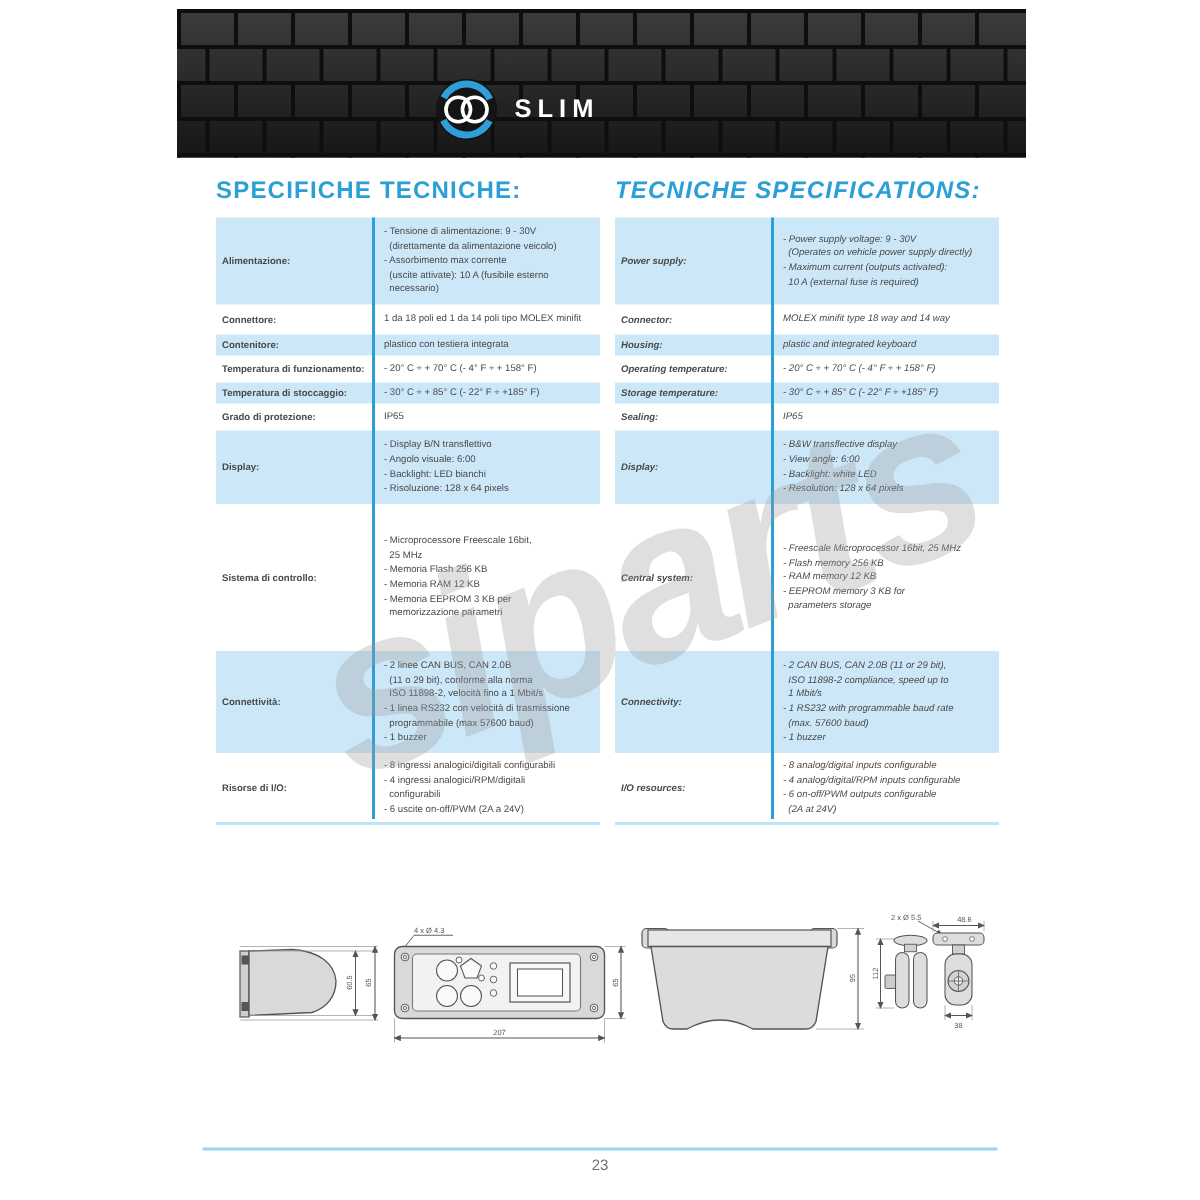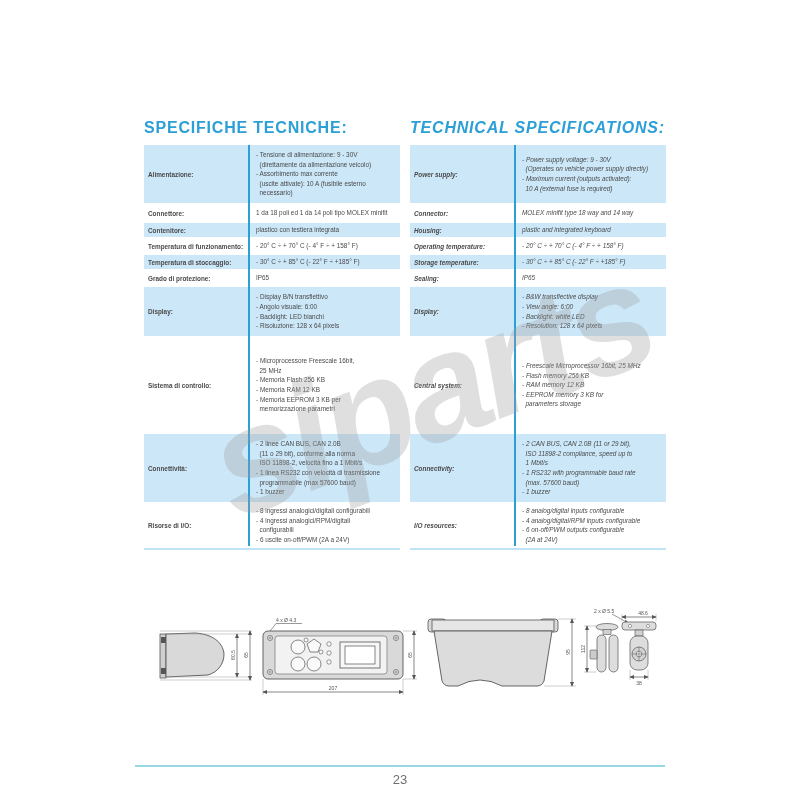--- a/index.html
+++ b/index.html
@@ -41,30 +41,41 @@
   .wm{position:absolute;left:110px;top:300px;width:640px;height:180px;z-index:5;pointer-events:none;
       transform:rotate(-21deg);text-align:center;font-size:150px;font-weight:bold;font-style:italic;
       color:#9e9e9e;opacity:0.32;letter-spacing:-5px;line-height:180px;}
 
   
   .draw{position:absolute;left:140px;top:598px;}
   .draw text{font-family:"Liberation Sans",sans-serif;font-size:5px;fill:#555;}
 
   
   .foot-line{position:absolute;left:135px;top:765px;width:530px;height:2px;background:#97d7e6;}
-  .page-num{position:absolute;left:0;top:772px;width:800px;text-align:center;font-size:13px;color:#6e6e6e;}
+  .page-num{position:absolute;left:0;top:772px;width:800px;text-align:center;font-size:10px;color:#6e6e6e;}
 </style>
 </head>
 <body>
 
 <div class="page">
 
+  <div class="hdr">
+    <div class="logo">
+      <svg width="42" height="42" viewBox="0 0 42 42">
+        <circle cx="21" cy="21" r="20.5" fill="#141414"></circle>
+        <circle cx="21" cy="21" r="17" fill="none" stroke="#2f9fd8" stroke-width="4.6" stroke-dasharray="38 15.4" stroke-dashoffset="-7.7"></circle>
+        <circle cx="15.5" cy="21" r="8.2" fill="none" stroke="#ffffff" stroke-width="2.4"></circle>
+        <circle cx="26.5" cy="21" r="8.2" fill="none" stroke="#ffffff" stroke-width="2.4"></circle>
+      </svg>
+      <span class="logo-text">SLIM</span>
+    </div>
+  </div>
 
   <div class="sec-title it">SPECIFICHE TECNICHE:</div>
-  <div class="sec-title en">TECHNICAL SPECIFICATIONS:</div>
+  <div class="sec-title en">TECNICHE SPECIFICATIONS:</div>
 
   <div class="spec it">
     <div class="divider"></div>
     <div class="row blue h1">
         <div class="lbl">Alimentazione:</div>
         <div class="val">- Tensione di alimentazione: 9 - 30V
 &nbsp;&nbsp;(direttamente da alimentazione veicolo)
 - Assorbimento max corrente
 &nbsp;&nbsp;(uscite attivate): 10 A (fusibile esterno
 &nbsp;&nbsp;necessario)</div>

